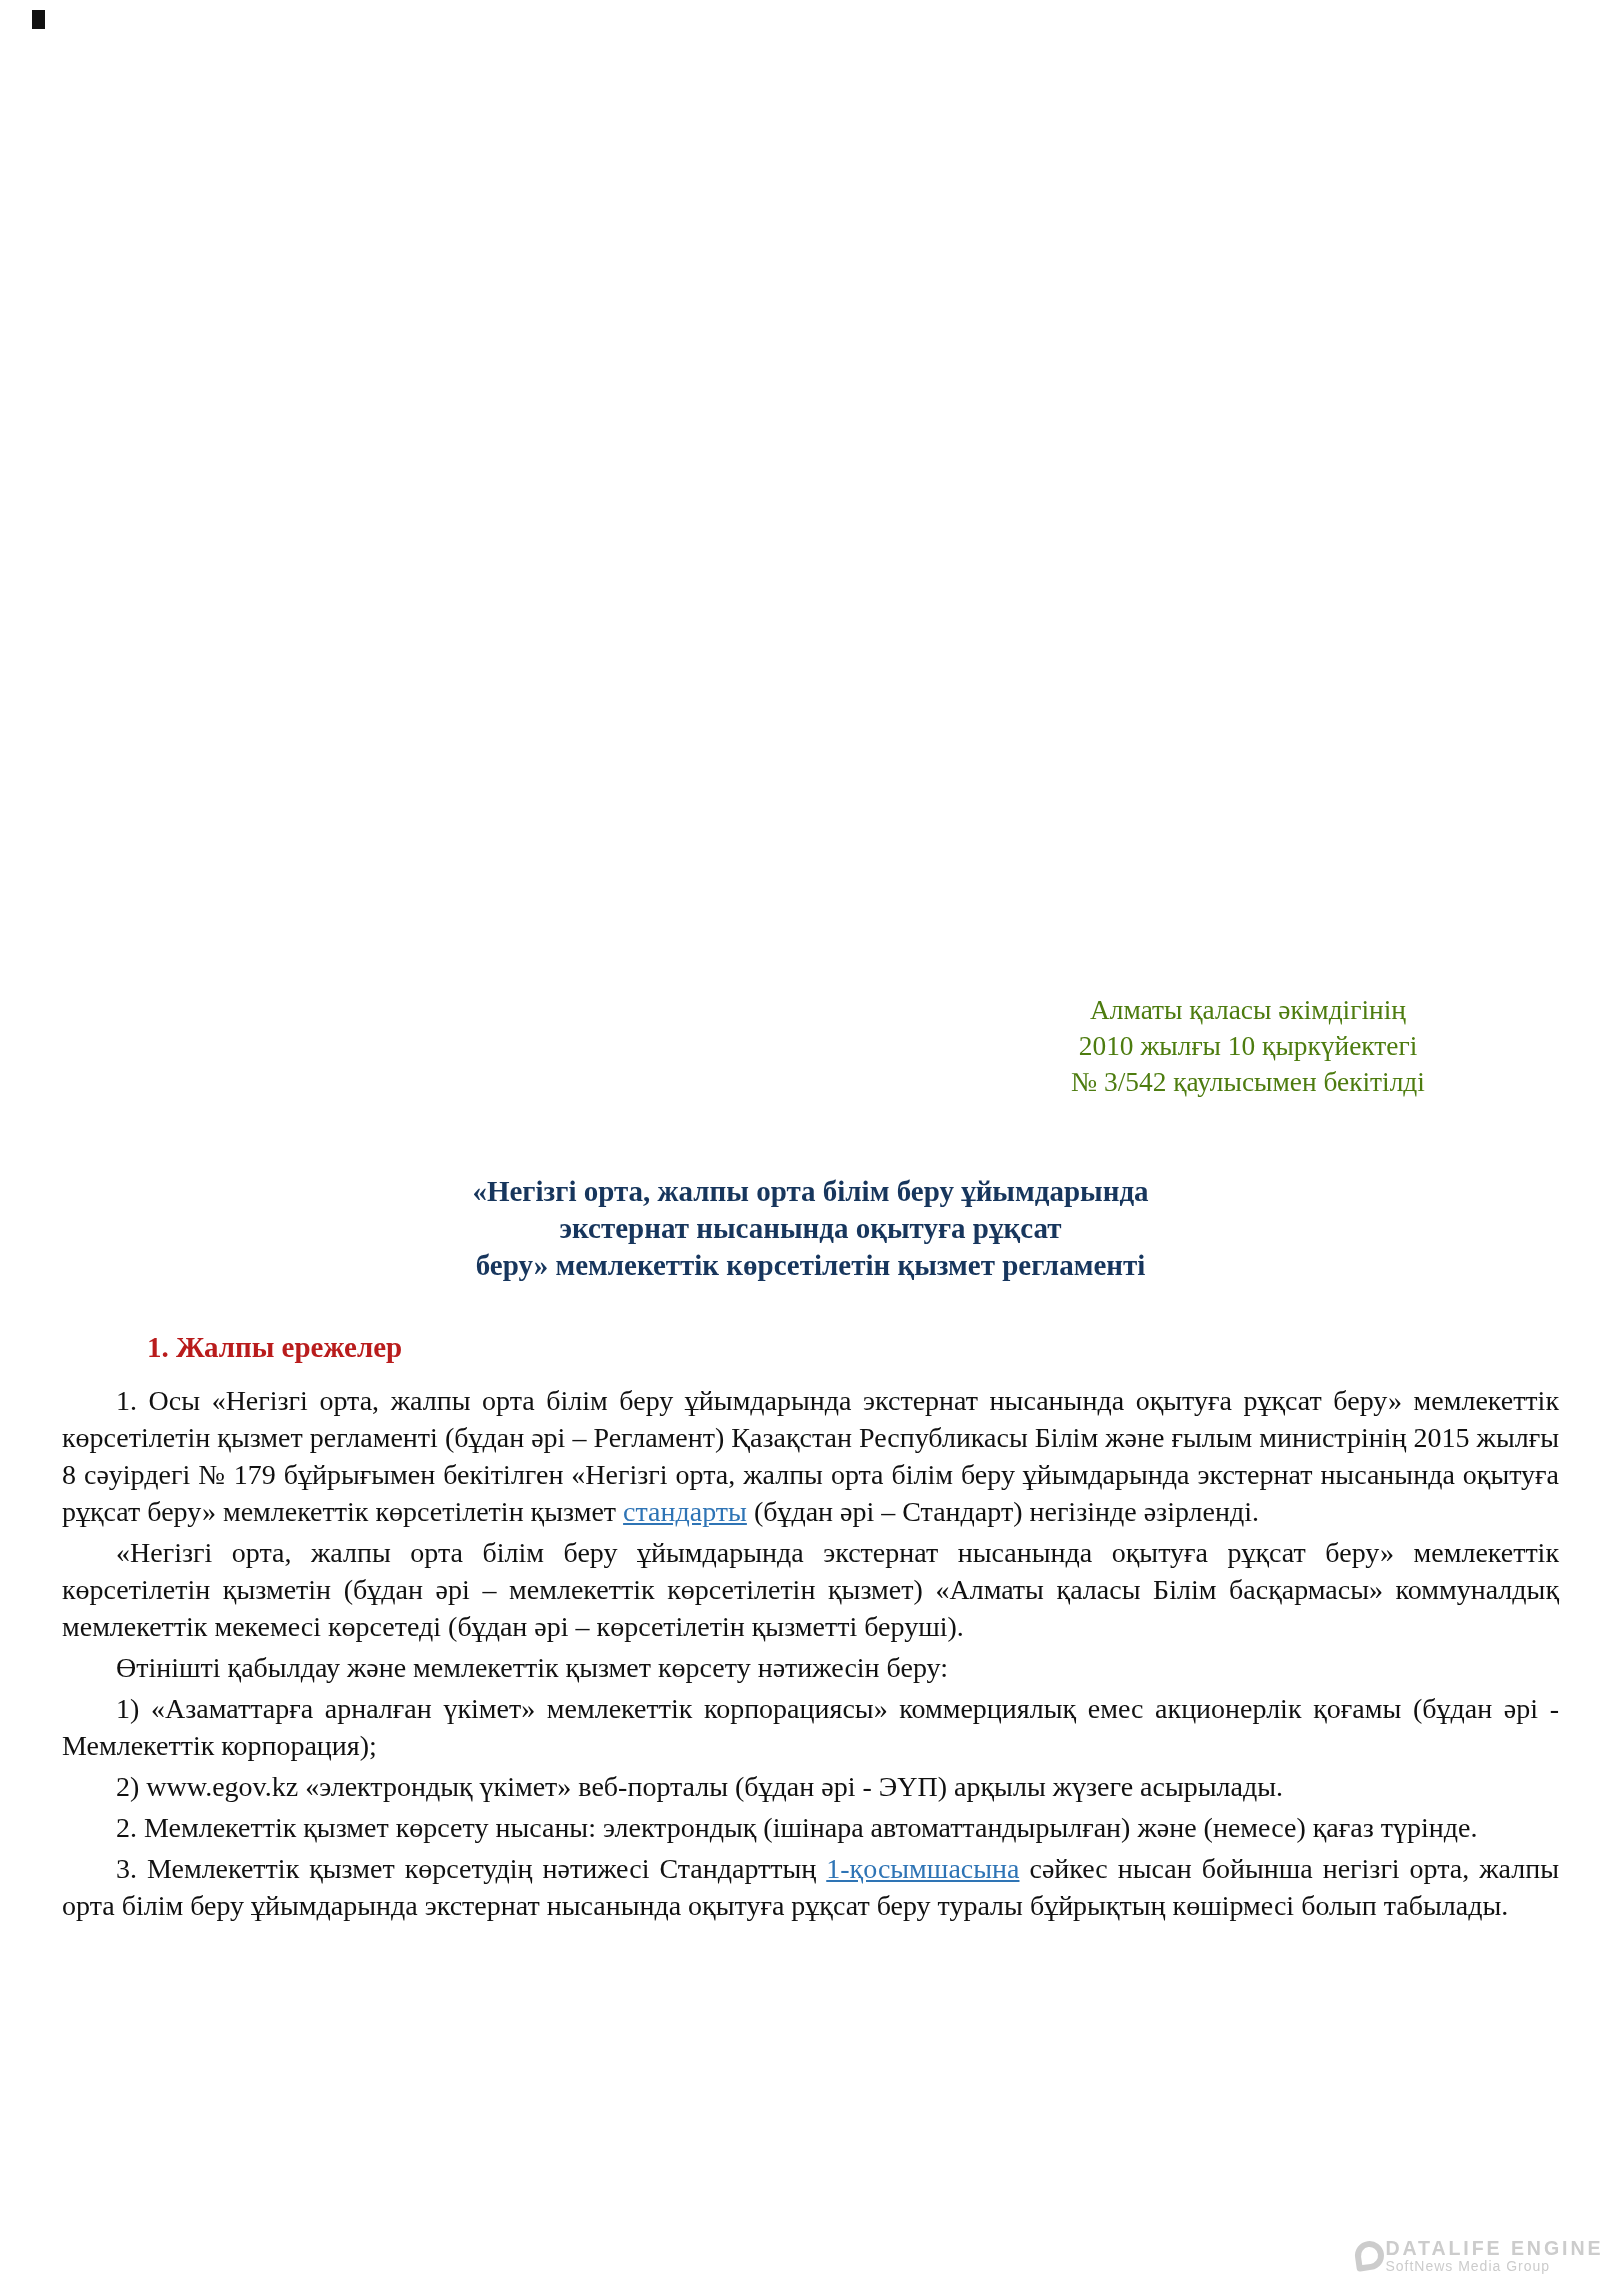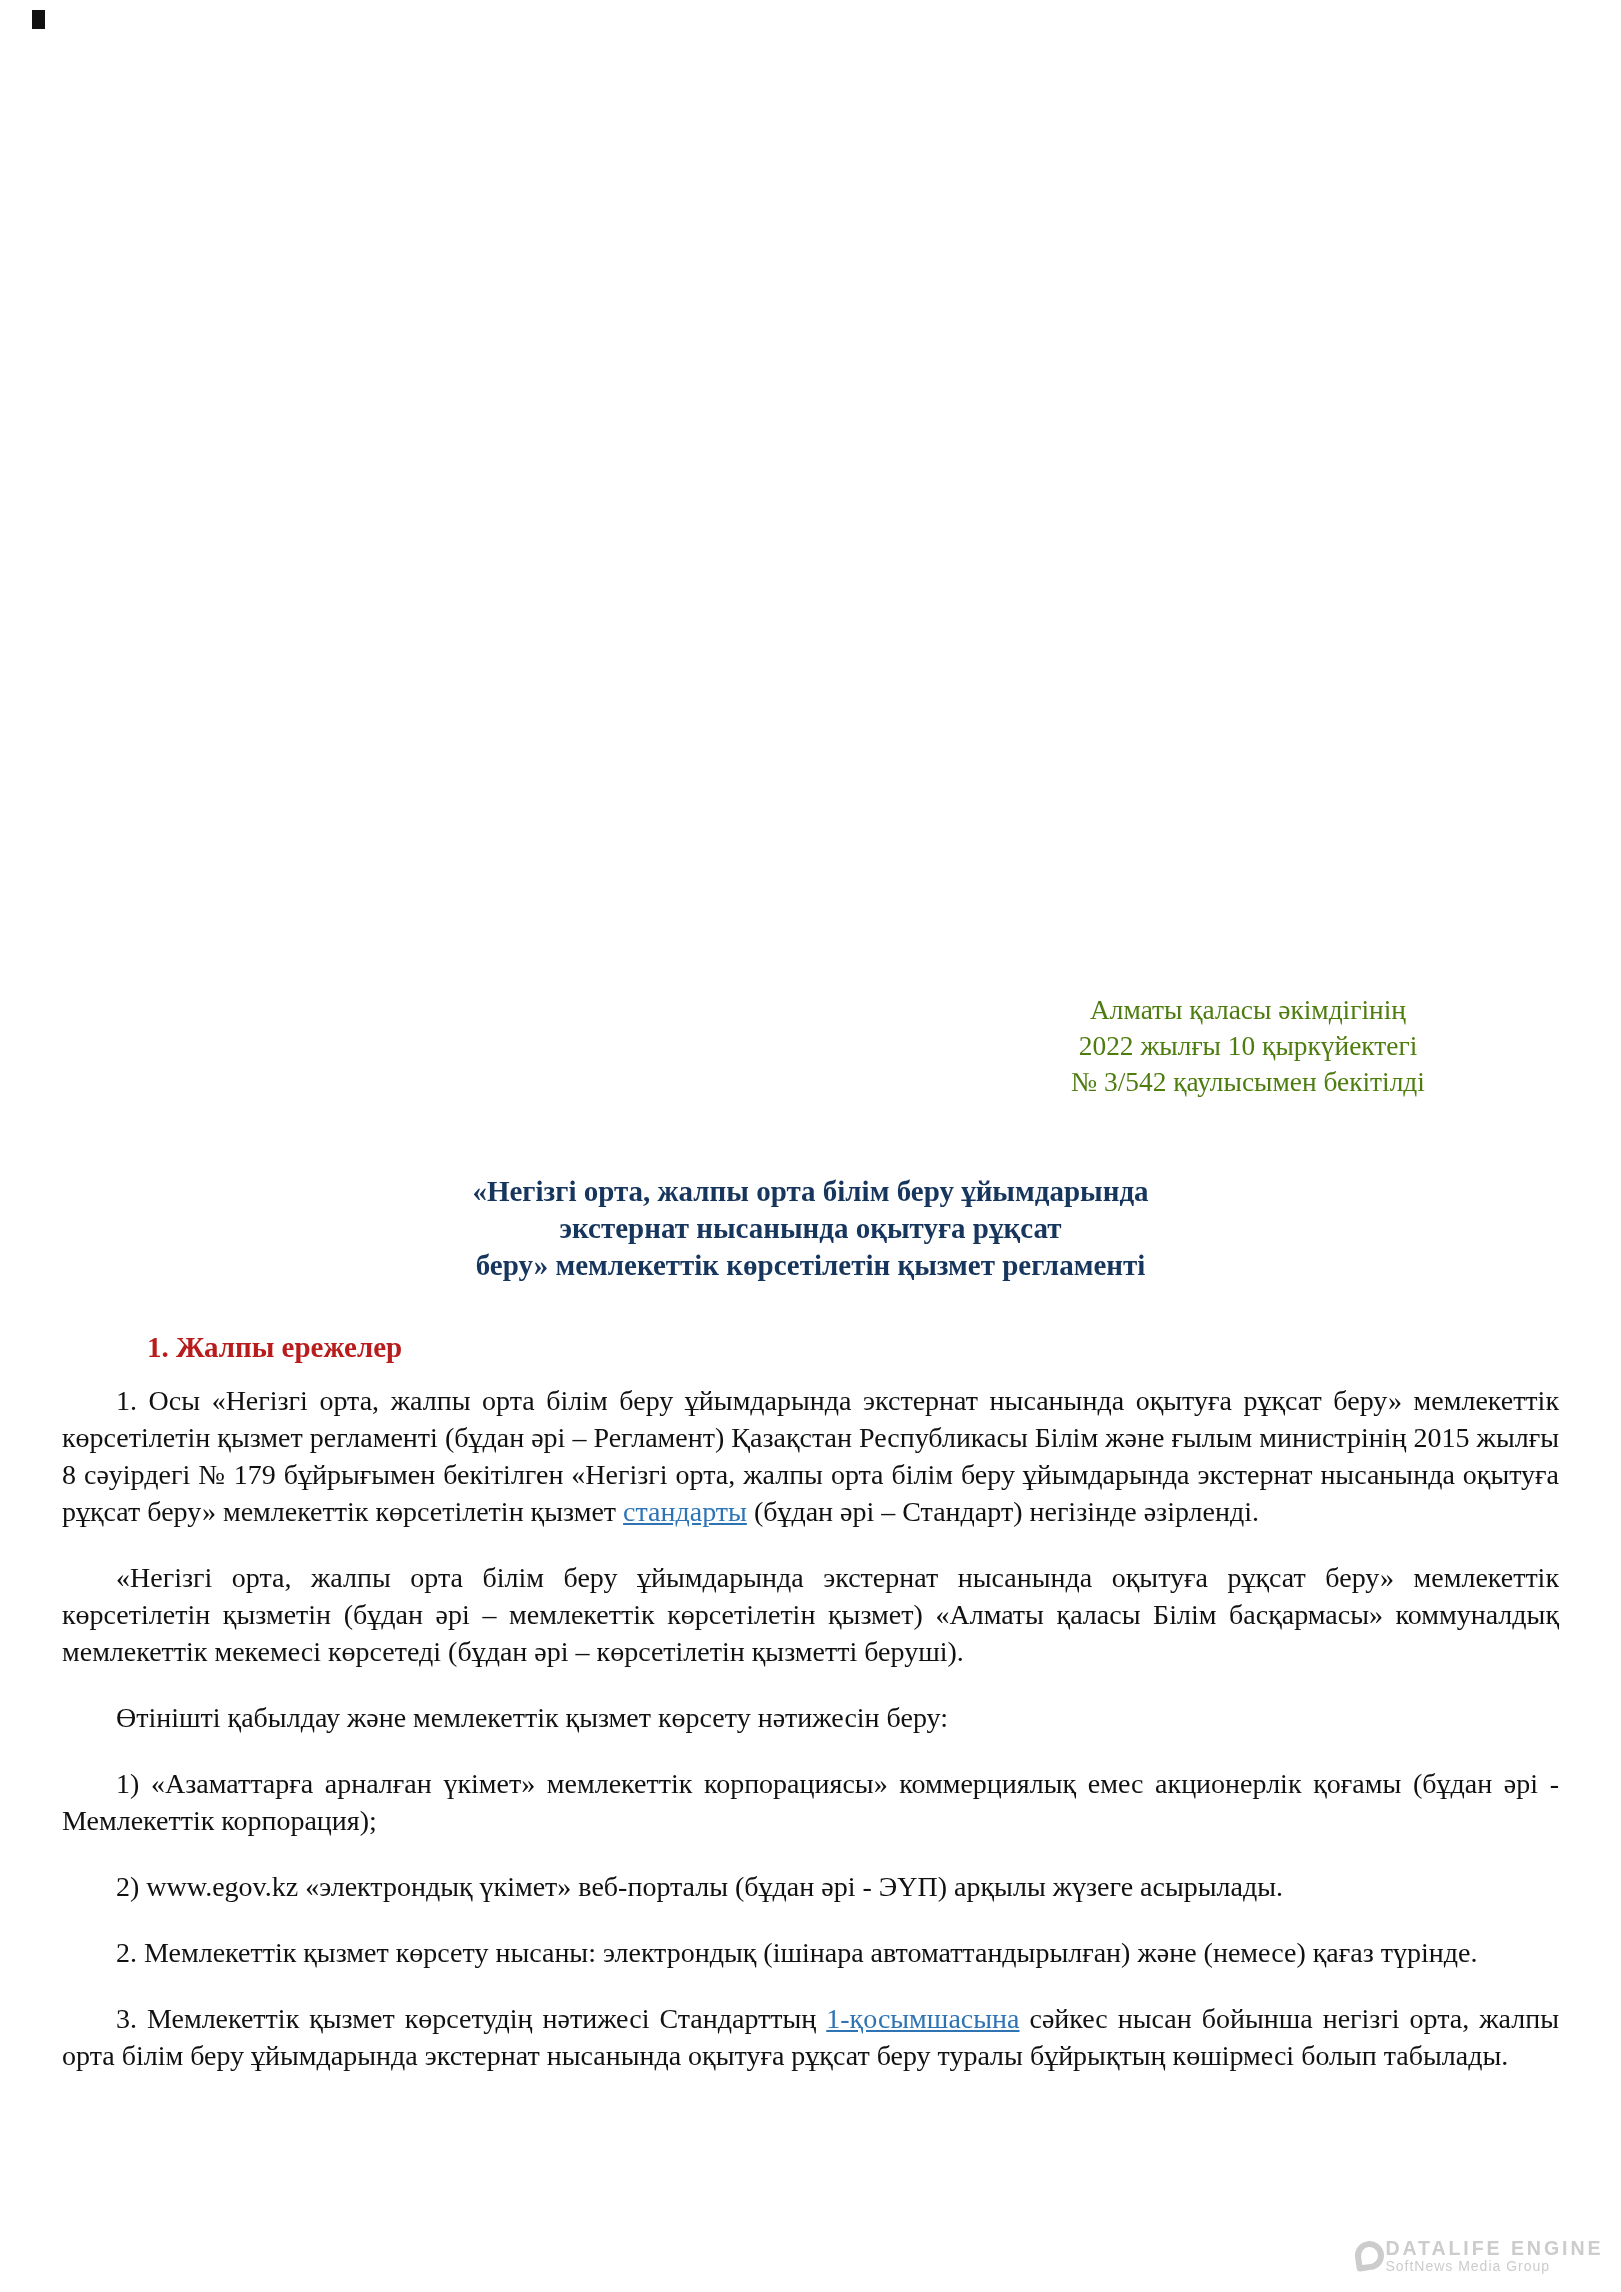--- a/index.html
+++ b/index.html
@@ -46,21 +46,21 @@
     line-height:37px;
     font-weight:bold;
   }
   .para{
     margin:15.7px 0 0 0;
     text-align:justify;
     text-indent:54px;
     font-size:28px;
     line-height:37px;
   }
-  .para + .para{margin-top:29px;}
+  .para + .para{margin-top:4px;}
   .doclink{
     text-decoration:underline;
     cursor:pointer;
   }
   .watermark{
     position:absolute;
     right:17.6px;
     top:2238px;
     display:flex;
     align-items:center;
@@ -92,21 +92,21 @@
 <body>
 
 <div class="page">
 
   <div class="corner-mark"></div>
 
   <div class="content">
 
     <div class="approval">
       <div>Алматы қаласы әкімдігінің</div>
-      <div>2022 жылғы 10 қыркүйектегі</div>
+      <div>2010 жылғы 10 қыркүйектегі</div>
       <div>№ 3/542 қаулысымен бекітілді</div>
     </div>
 
     <div class="title" style="color: rgb(23, 54, 93);">
       <div>«Негізгі орта, жалпы орта білім беру ұйымдарында</div>
       <div>экстернат нысанында оқытуға рұқсат</div>
       <div>беру» мемлекеттік көрсетілетін қызмет регламенті</div>
     </div>
 
     <div class="section" style="color: #b91c1c;">1. Жалпы ережелер</div>

